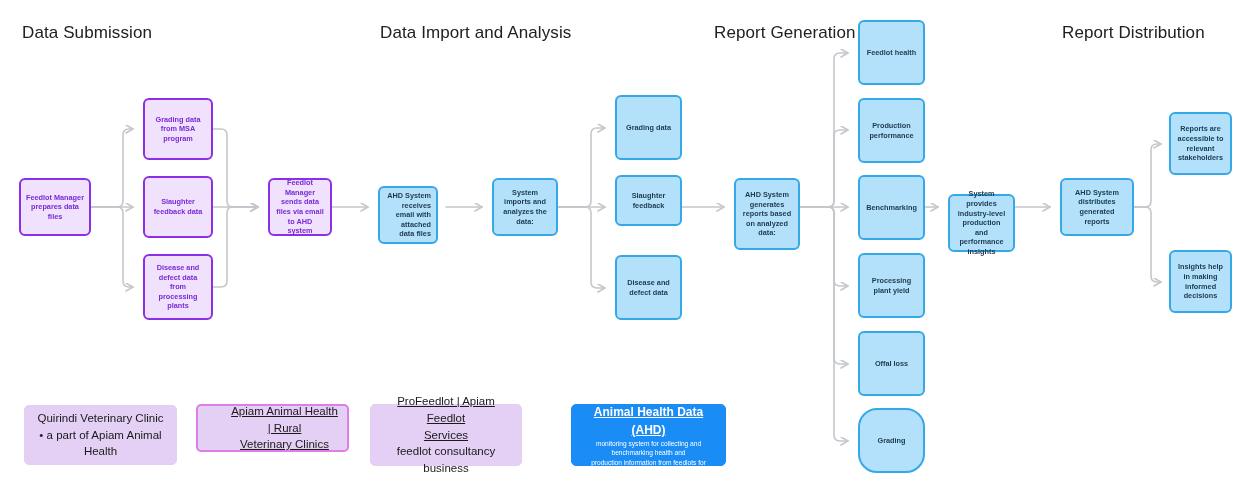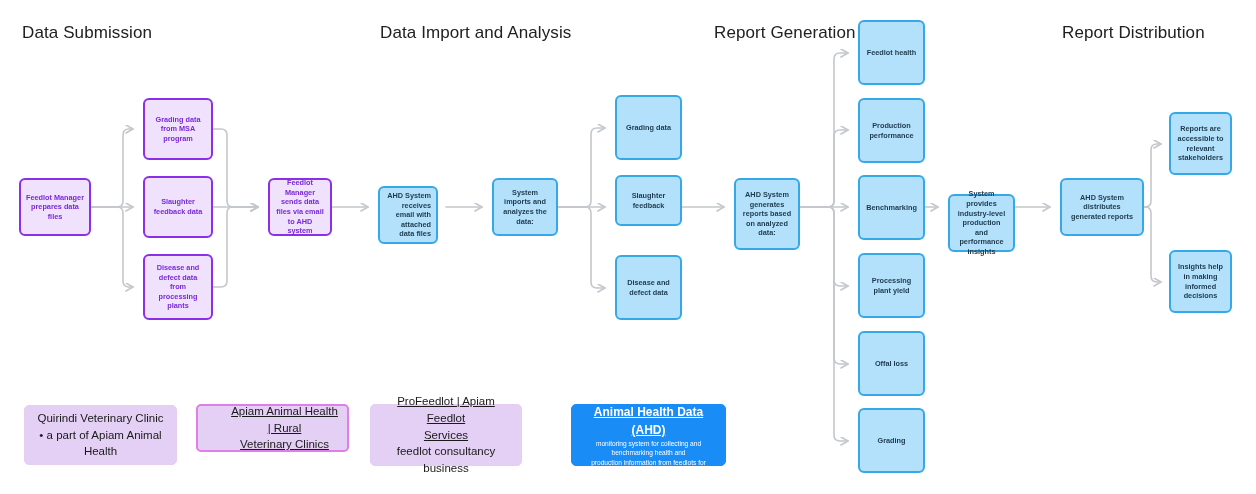--- a/index.html
+++ b/index.html
@@ -143,28 +143,28 @@
     </div>
   <div class="node blue" style="left:858px;top:175px;width:67px;height:65px;">
       <span>Benchmarking</span>
     </div>
   <div class="node blue" style="left:858px;top:253px;width:67px;height:65px;">
       <span>Processing plant yield</span>
     </div>
   <div class="node blue" style="left:858px;top:331px;width:67px;height:65px;">
       <span>Offal loss</span>
     </div>
-  <div class="node blue" style="left:858px;top:408px;width:67px;height:65px;">
+  <div class="node blue" style="left:858px;top:408px;width:67px;height:65px;border-radius:19px;">
       <span>Grading</span>
     </div>
 
   <div class="node blue" style="left:948px;top:170px;width:67px;height:58px;margin-top:24px;">
       <span>System provides industry-level production and performance insights</span>
     </div>
-  <div class="node blue" style="left:1060px;top:178px;width:84px;height:58px;">
+  <div class="node blue" style="left:1060px;top:178px;width:74px;height:58px;">
       <span>AHD System distributes generated reports</span>
     </div>
   <div class="node blue" style="left:1169px;top:112px;width:63px;height:63px;">
       <span>Reports are accessible to relevant stakeholders</span>
     </div>
   <div class="node blue" style="left:1169px;top:250px;width:63px;height:63px;">
       <span>Insights help in making informed decisions</span>
     </div>
 
   <div class="legend lav" style="left:24px;top:405px;width:153px;height:60px;">

